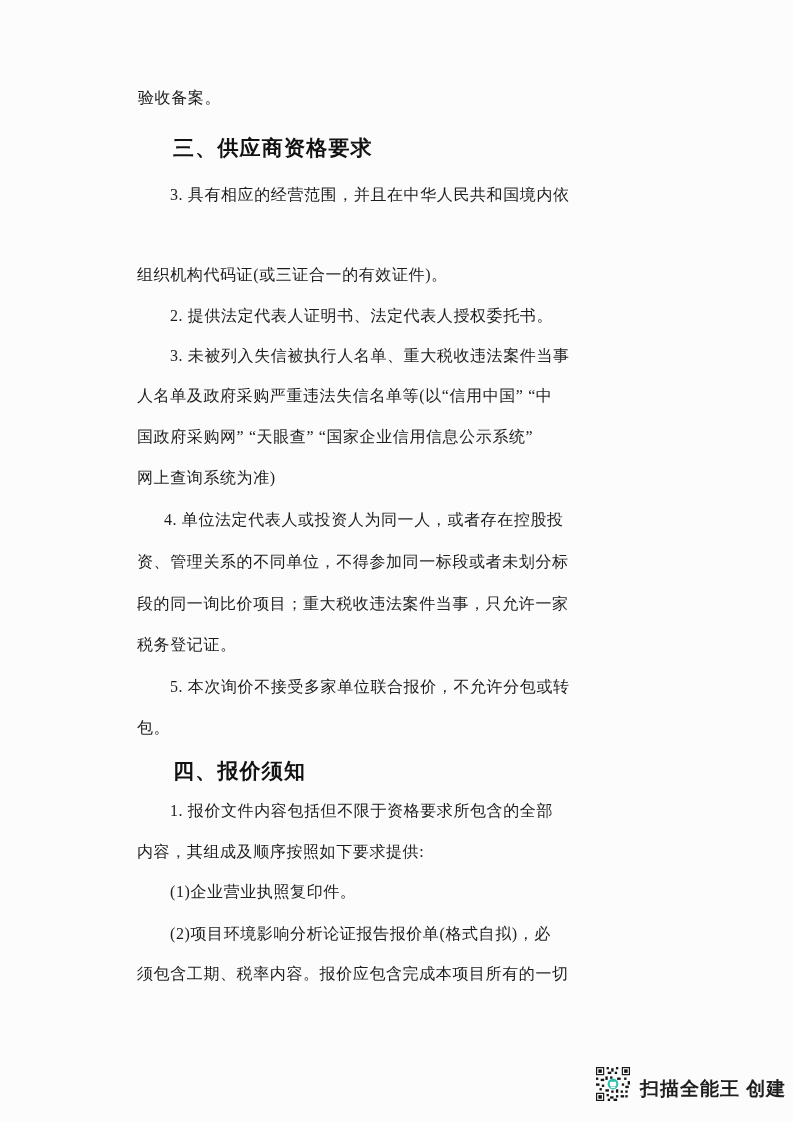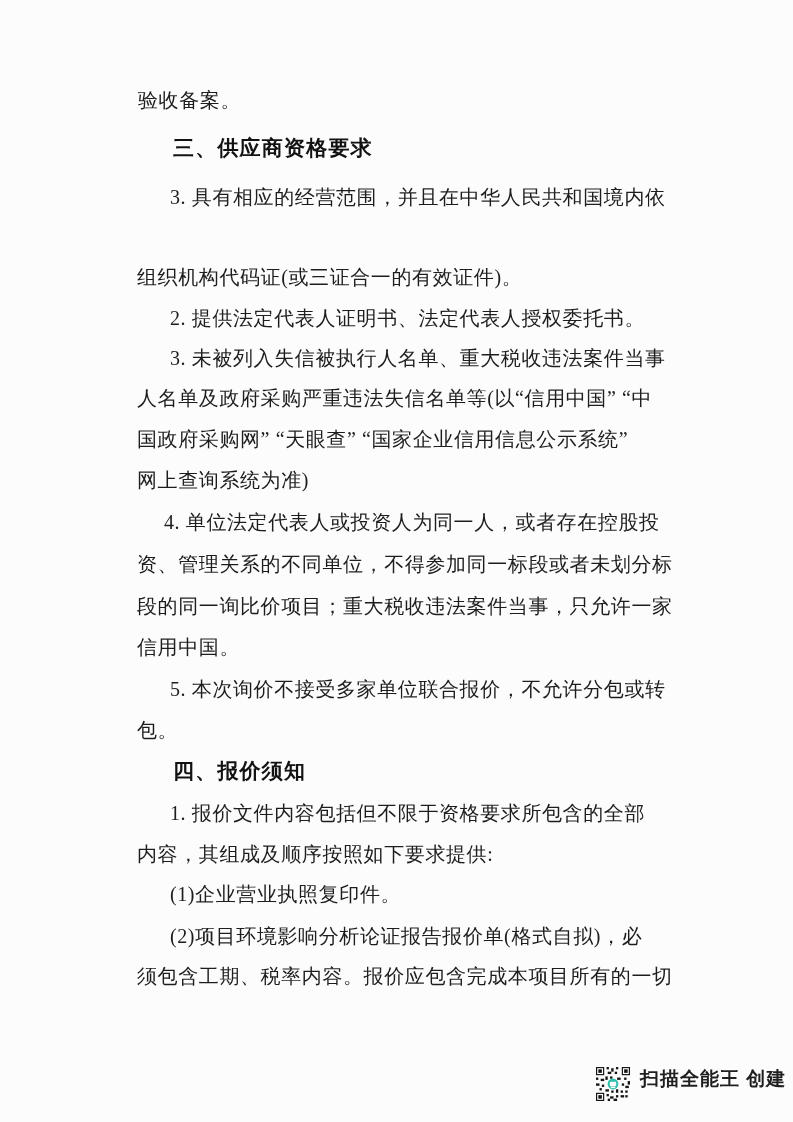--- a/index.html
+++ b/index.html
@@ -12,38 +12,38 @@
     width: 793px;
     height: 1122px;
     background: #fcfcfc;
     overflow: hidden;
     font-family: "Liberation Serif", "DejaVu Serif", serif;
     color: #1d1d1d;
   }
   .line {
     position: absolute;
     white-space: pre;
-    font-size: 20px;
+    font-size: 16px;
     line-height: 1;
     letter-spacing: 0.6px;
     color: #1d1d1d;
   }
   .line.heading {
     font-family: "Liberation Sans", "DejaVu Sans", sans-serif;
     font-weight: bold;
     font-size: 21px;
     letter-spacing: 1.2px;
     color: #121212;
   }
   .footer {
     position: absolute;
     left: 596px;
     top: 1066px;
     display: flex;
-    align-items: flex-start;
+    align-items: flex-end;
     gap: 10px;
   }
   .qr {
     width: 34px;
     height: 36px;
     display: block;
   }
   .footer-label {
     font-family: "Liberation Sans", "DejaVu Sans", sans-serif;
     font-size: 19px;
@@ -63,21 +63,21 @@
   <div class="line" style="left:170px; top:187px">3. 具有相应的经营范围，并且在中华人民共和国境内依</div>
   <div class="line" style="left:137px; top:267px">组织机构代码证(或三证合一的有效证件)。</div>
   <div class="line" style="left:170px; top:308px">2. 提供法定代表人证明书、法定代表人授权委托书。</div>
   <div class="line" style="left:170px; top:348px">3. 未被列入失信被执行人名单、重大税收违法案件当事</div>
   <div class="line" style="left:137px; top:388px">人名单及政府采购严重违法失信名单等(以“信用中国” “中</div>
   <div class="line" style="left:137px; top:429px">国政府采购网” “天眼查” “国家企业信用信息公示系统”</div>
   <div class="line" style="left:137px; top:470px">网上查询系统为准)</div>
   <div class="line" style="left:164px; top:512px">4. 单位法定代表人或投资人为同一人，或者存在控股投</div>
   <div class="line" style="left:137px; top:554px">资、管理关系的不同单位，不得参加同一标段或者未划分标</div>
   <div class="line" style="left:137px; top:596px">段的同一询比价项目；重大税收违法案件当事，只允许一家</div>
-  <div class="line" style="left:137px; top:637px">信用中国。</div>
+  <div class="line" style="left:137px; top:637px">税务登记证。</div>
   <div class="line" style="left:170px; top:679px">5. 本次询价不接受多家单位联合报价，不允许分包或转</div>
   <div class="line" style="left:137px; top:720px">包。</div>
   <div class="line heading" style="left:173px; top:760px">四、报价须知</div>
   <div class="line" style="left:170px; top:803px">1. 报价文件内容包括但不限于资格要求所包含的全部</div>
   <div class="line" style="left:137px; top:844px">内容，其组成及顺序按照如下要求提供:</div>
   <div class="line" style="left:170px; top:884px">(1)企业营业执照复印件。</div>
   <div class="line" style="left:170px; top:926px">(2)项目环境影响分析论证报告报价单(格式自拟)，必</div>
   <div class="line" style="left:137px; top:966px">须包含工期、税率内容。报价应包含完成本项目所有的一切</div>
 
   <div class="footer">

